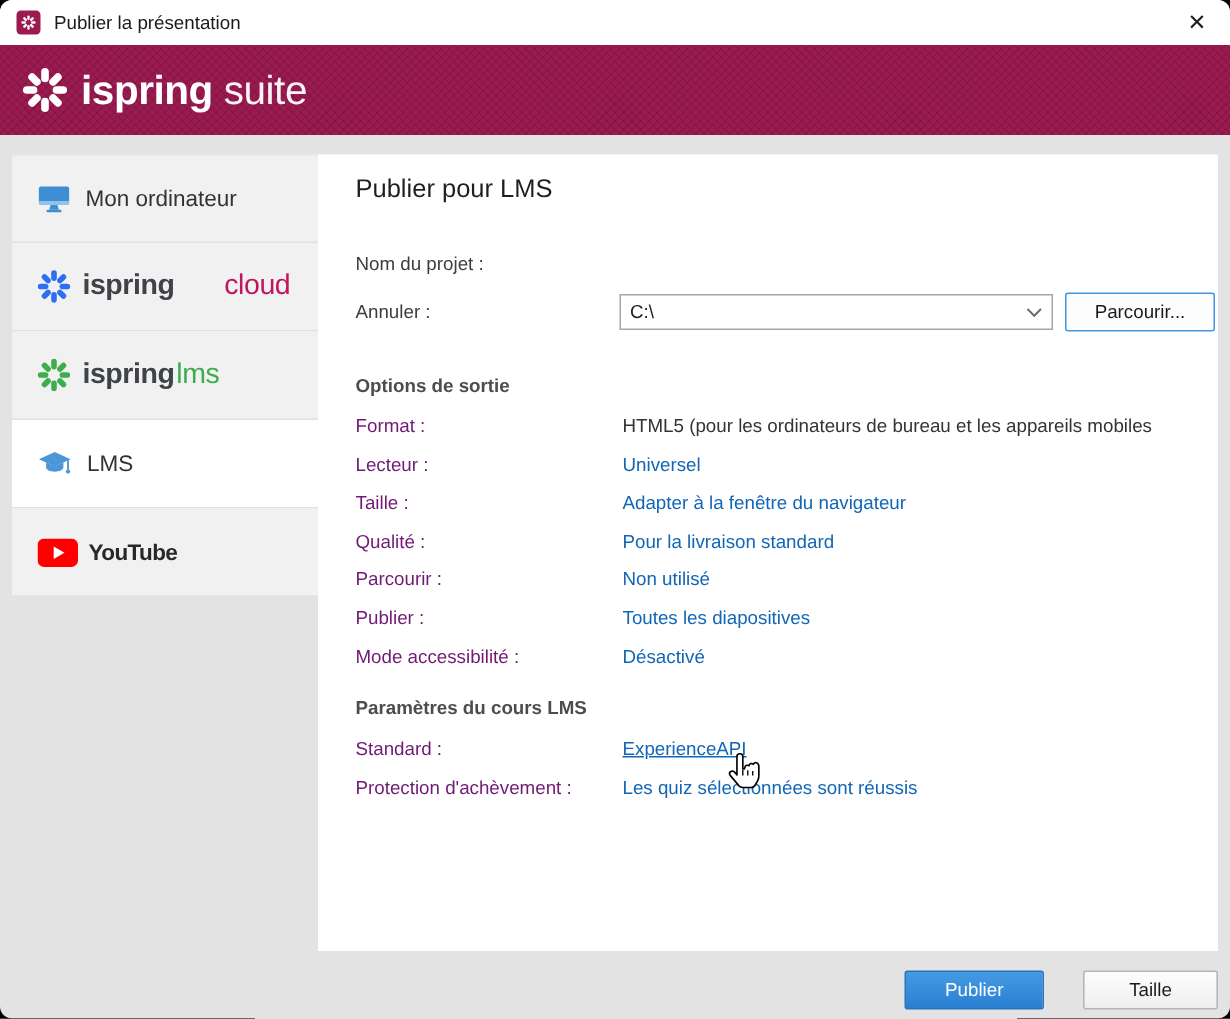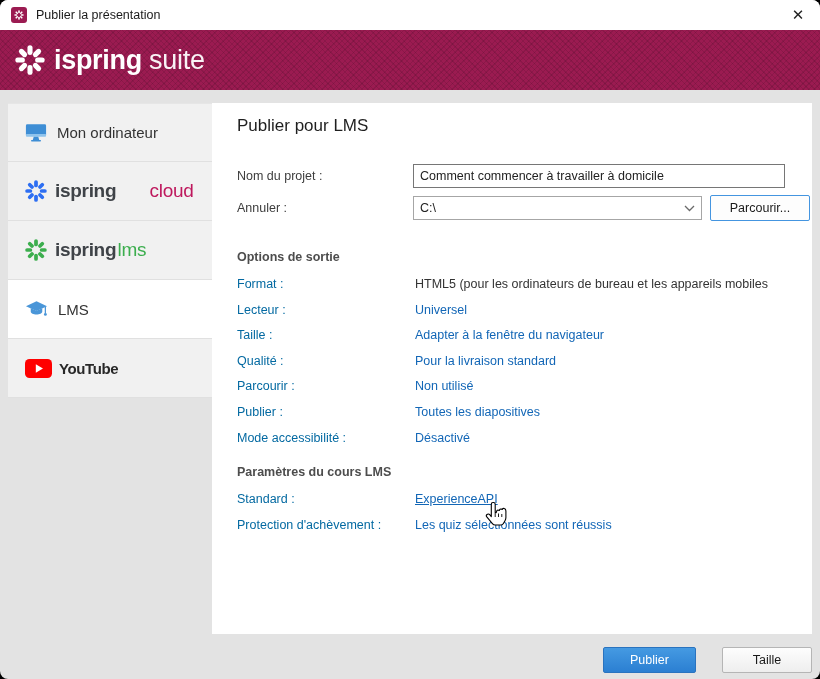--- a/index.html
+++ b/index.html
@@ -43,21 +43,21 @@
     font-family:"Liberation Sans",sans-serif; font-size:12.5px; color:#222; padding:0 6px; }
   .combo { position:absolute; left:201px; top:93px; width:289px; height:24px; border:1px solid #a6a6a6; background:#fff;
     display:flex; align-items:center; padding:0 6px; font-size:12.5px; color:#222; }
   .combo .chev { margin-left:auto; }
   .browse-btn { position:absolute; left:498px; top:92px; width:100px; height:26px; background:#fdfdfd; border:1px solid #4495e0;
     border-radius:2px; font-family:"Liberation Sans",sans-serif; font-size:12.5px; color:#1a1a1a; }
 
   .section-head { position:absolute; left:25px; font-size:12.5px; font-weight:bold; color:#4d4d4d; }
 
   .opt-row { position:absolute; left:25px; right:0; height:18px; white-space:nowrap; overflow:hidden; }
-  .opt-row .lab { position:absolute; left:0; font-size:12.5px; color:#0369a1; }
+  .opt-row .lab { position:absolute; left:0; font-size:12.5px; color:#701a75; }
   .opt-row .val { position:absolute; left:178px; font-size:12.5px; color:#333; }
   .opt-row .val.link { color:#1266b6; }
   .opt-row .val.underline { text-decoration:underline; }
 
   
   .r0{top:174px}.r1{top:200px}.r2{top:225px}.r3{top:251px}.r4{top:276px}.r5{top:302px}.r6{top:328px}
   .rs0{top:389px}.rs1{top:415px}
 
   
   .footer-btn { position:absolute; height:26px; border-radius:2px; font-family:"Liberation Sans",sans-serif; font-size:12.5px; }
@@ -169,21 +169,20 @@
       </svg>
       <span class="yt-label">YouTube</span>
     </div>
 
   </div>
 
   <div class="panel">
     <div class="panel-title">Publier pour LMS</div>
 
     <label class="form-label" style="top:66px;">Nom du projet :</label>
-    <input class="text-input" type="text" value="Comment commencer à travailler à domicile" style="">
 
     <label class="form-label" style="top:98px;">Annuler :</label>
     <div class="combo">
       <span>C:\</span>
       <svg class="chev" width="11" height="7" viewBox="0 0 11 7">
         <polyline points="1,1 5.5,5.5 10,1" fill="none" stroke="#6a6a6a" stroke-width="1.3"></polyline>
       </svg>
     </div>
     <button class="browse-btn">Parcourir...</button>
 

